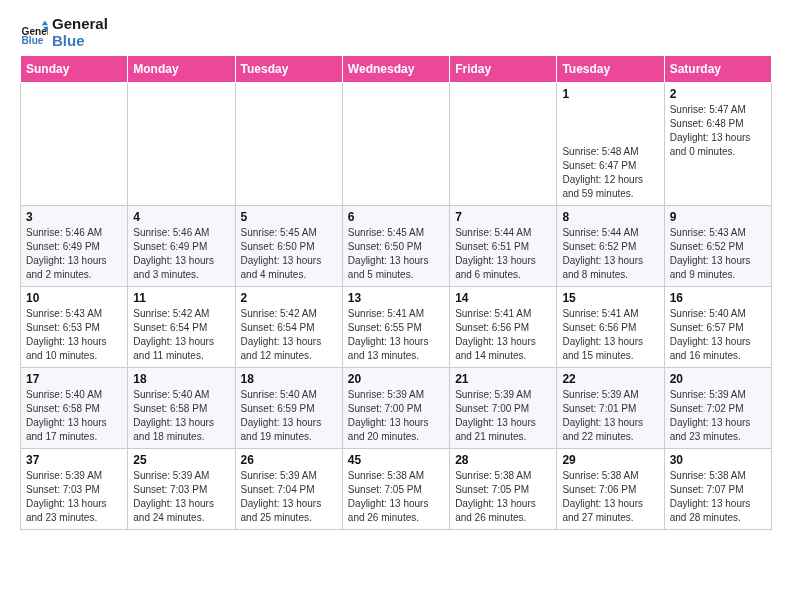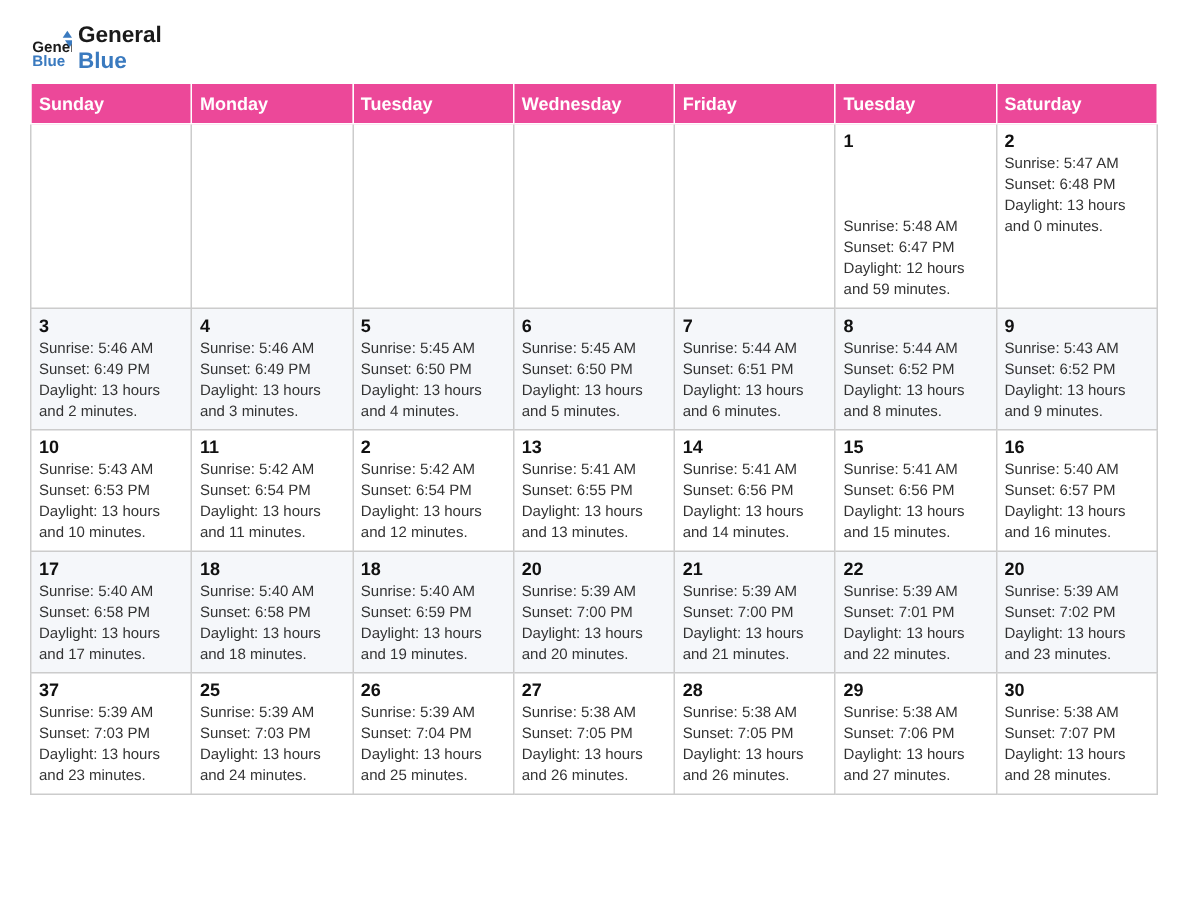--- a/index.html
+++ b/index.html
@@ -302,21 +302,21 @@
 and 24 minutes.</div>
         </td>
         <td>
           <div class="day-number">26</div>
           <div class="day-info" style="white-space: pre-line;">Sunrise: 5:39 AM
 Sunset: 7:04 PM
 Daylight: 13 hours
 and 25 minutes.</div>
         </td>
         <td>
-          <div class="day-number">27</div>
+          <div class="day-number">45</div>
           <div class="day-info" style="white-space: pre-line;">Sunrise: 5:38 AM
 Sunset: 7:05 PM
 Daylight: 13 hours
 and 26 minutes.</div>
         </td>
         <td>
           <div class="day-number">28</div>
           <div class="day-info" style="white-space: pre-line;">Sunrise: 5:38 AM
 Sunset: 7:05 PM
 Daylight: 13 hours

